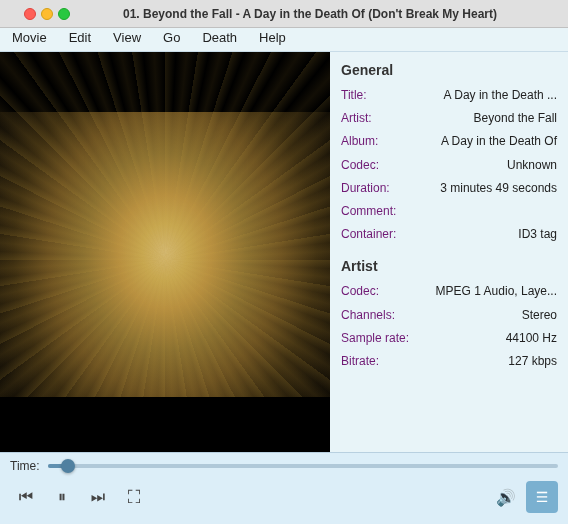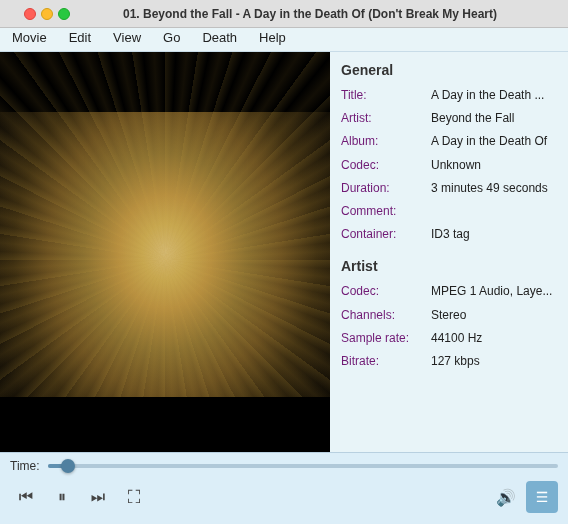--- a/index.html
+++ b/index.html
@@ -138,20 +138,21 @@
       font-size: 12px;
       line-height: 1.6;
     }
     .info-table .label {
       color: #701a75;
       width: 90px;
       padding-right: 6px;
     }
     .info-table .value {
       color: #222;
+      text-align: right;
     }
 
     
     .controls-area {
       height: 72px;
       background: #dceef8;
       border-top: 1px solid #b8d0e0;
       padding: 6px 10px;
     }
     .time-row {

